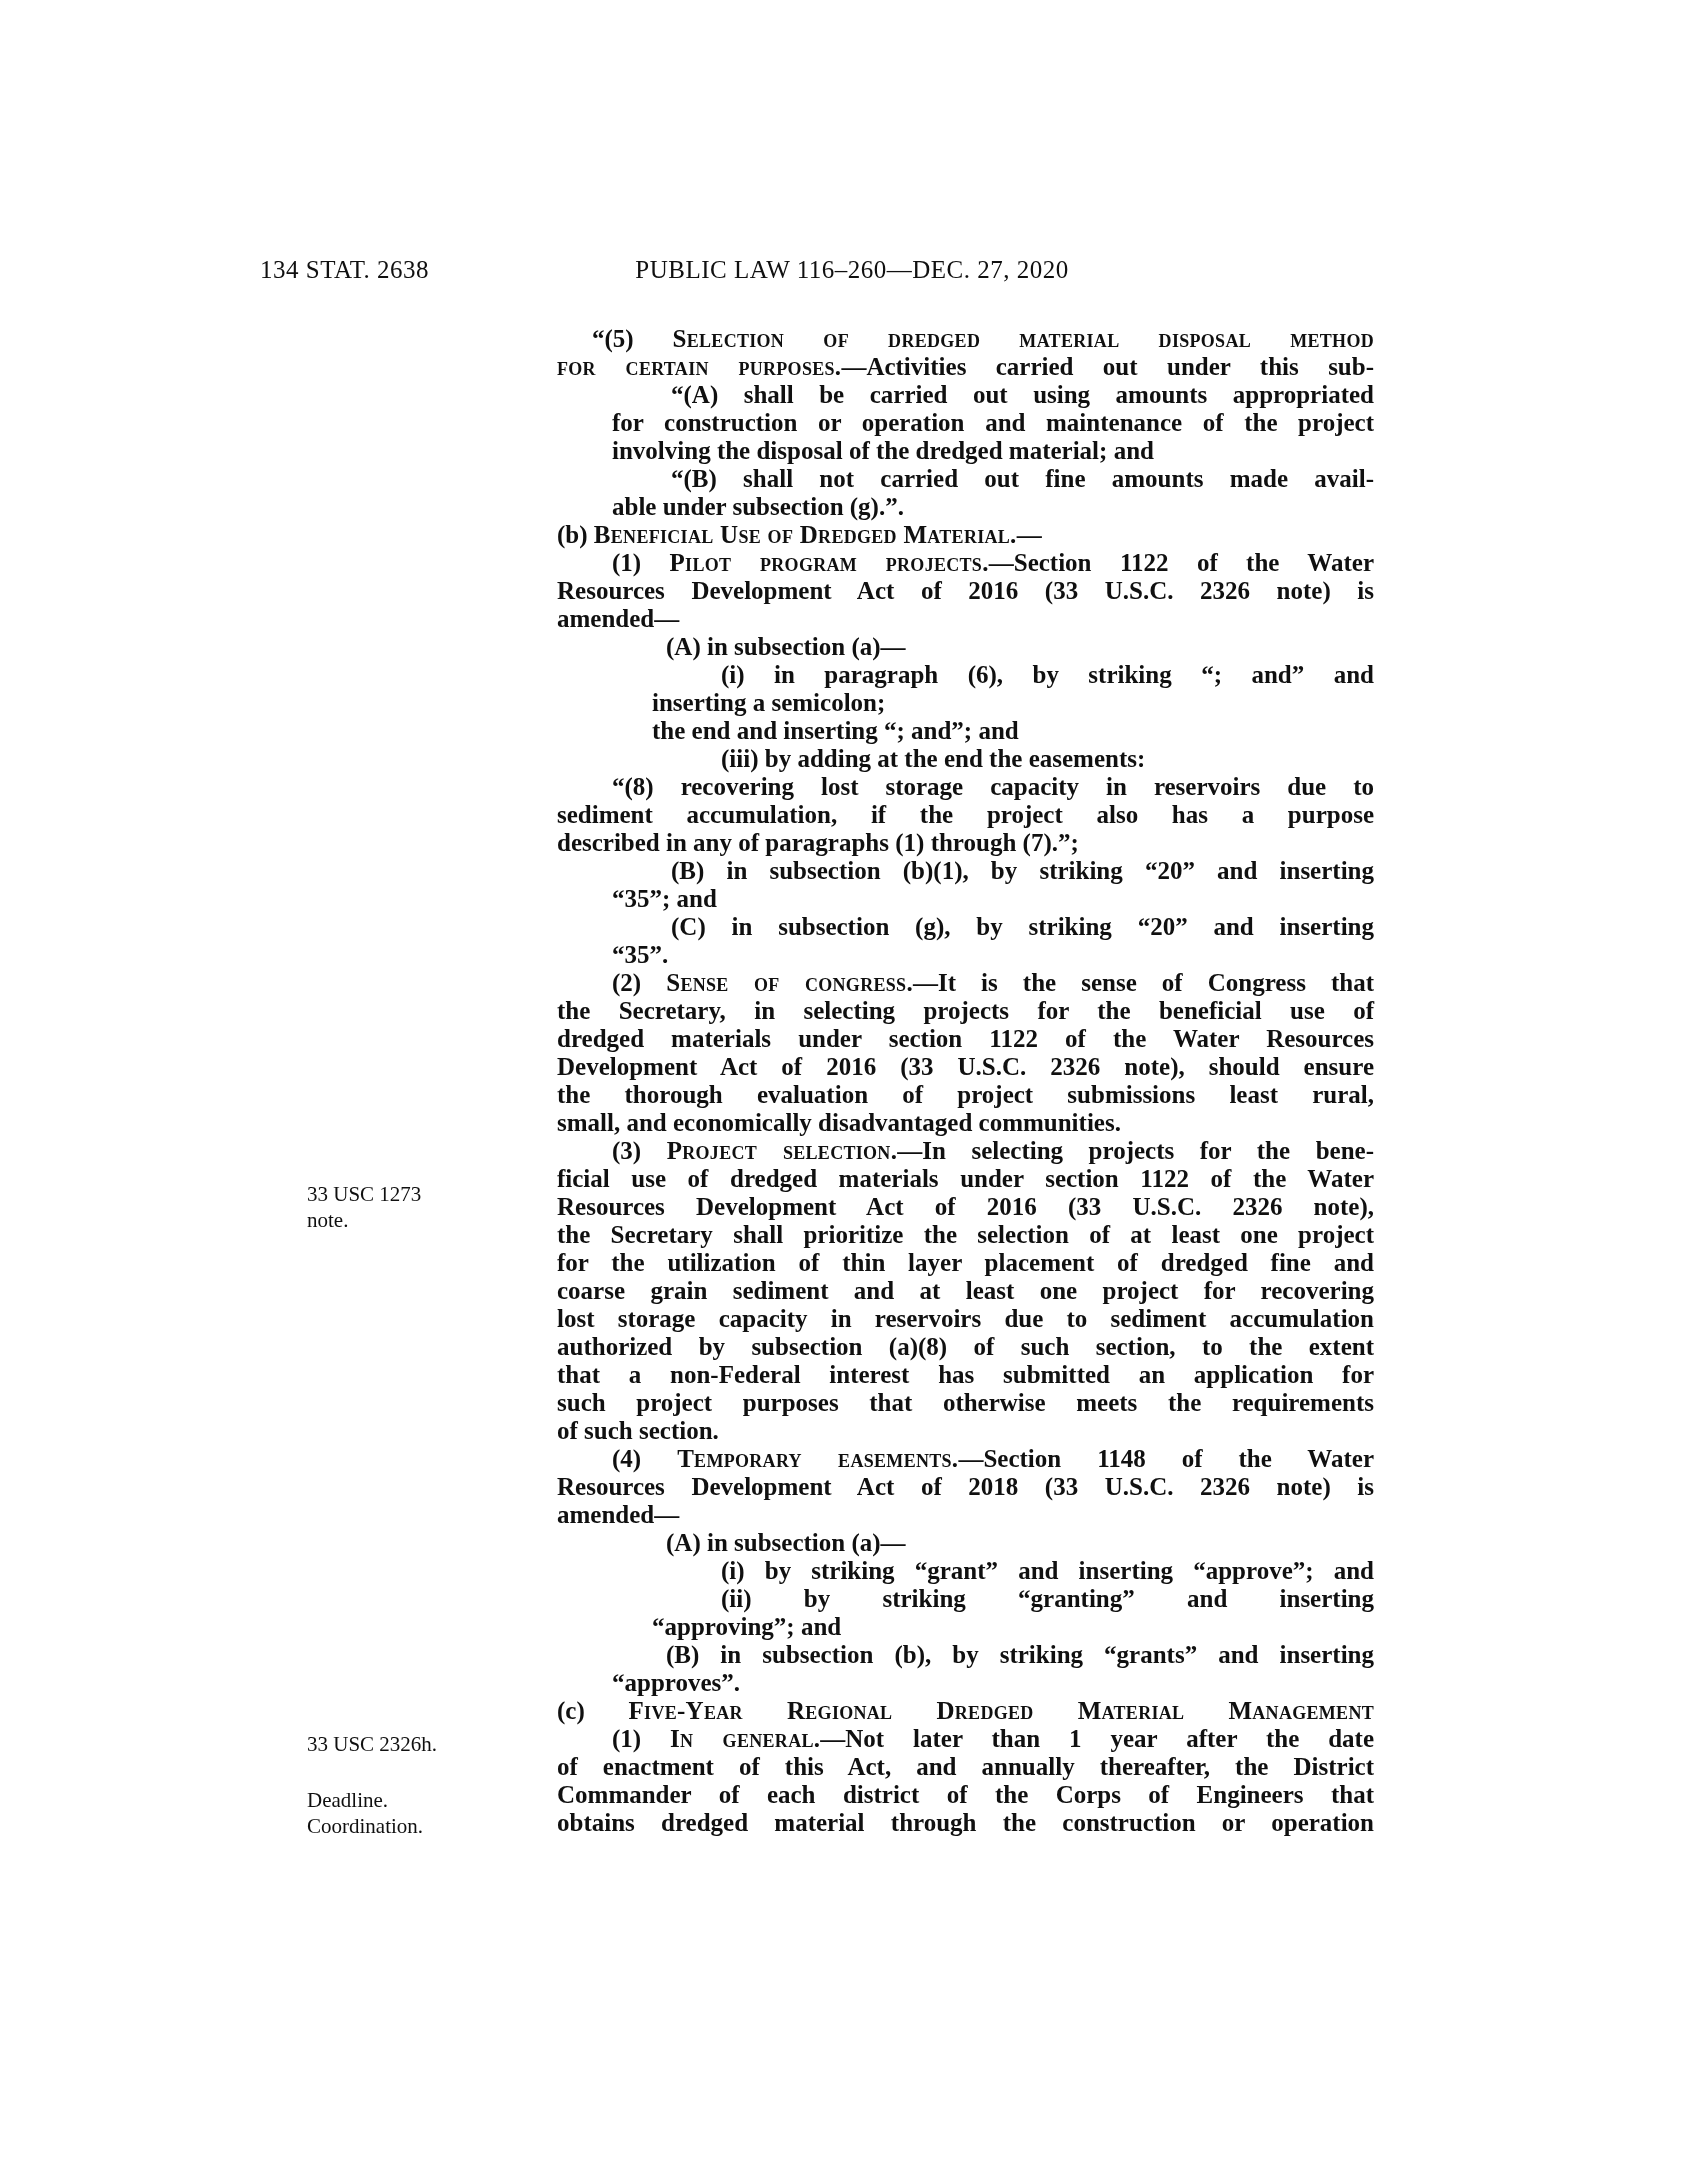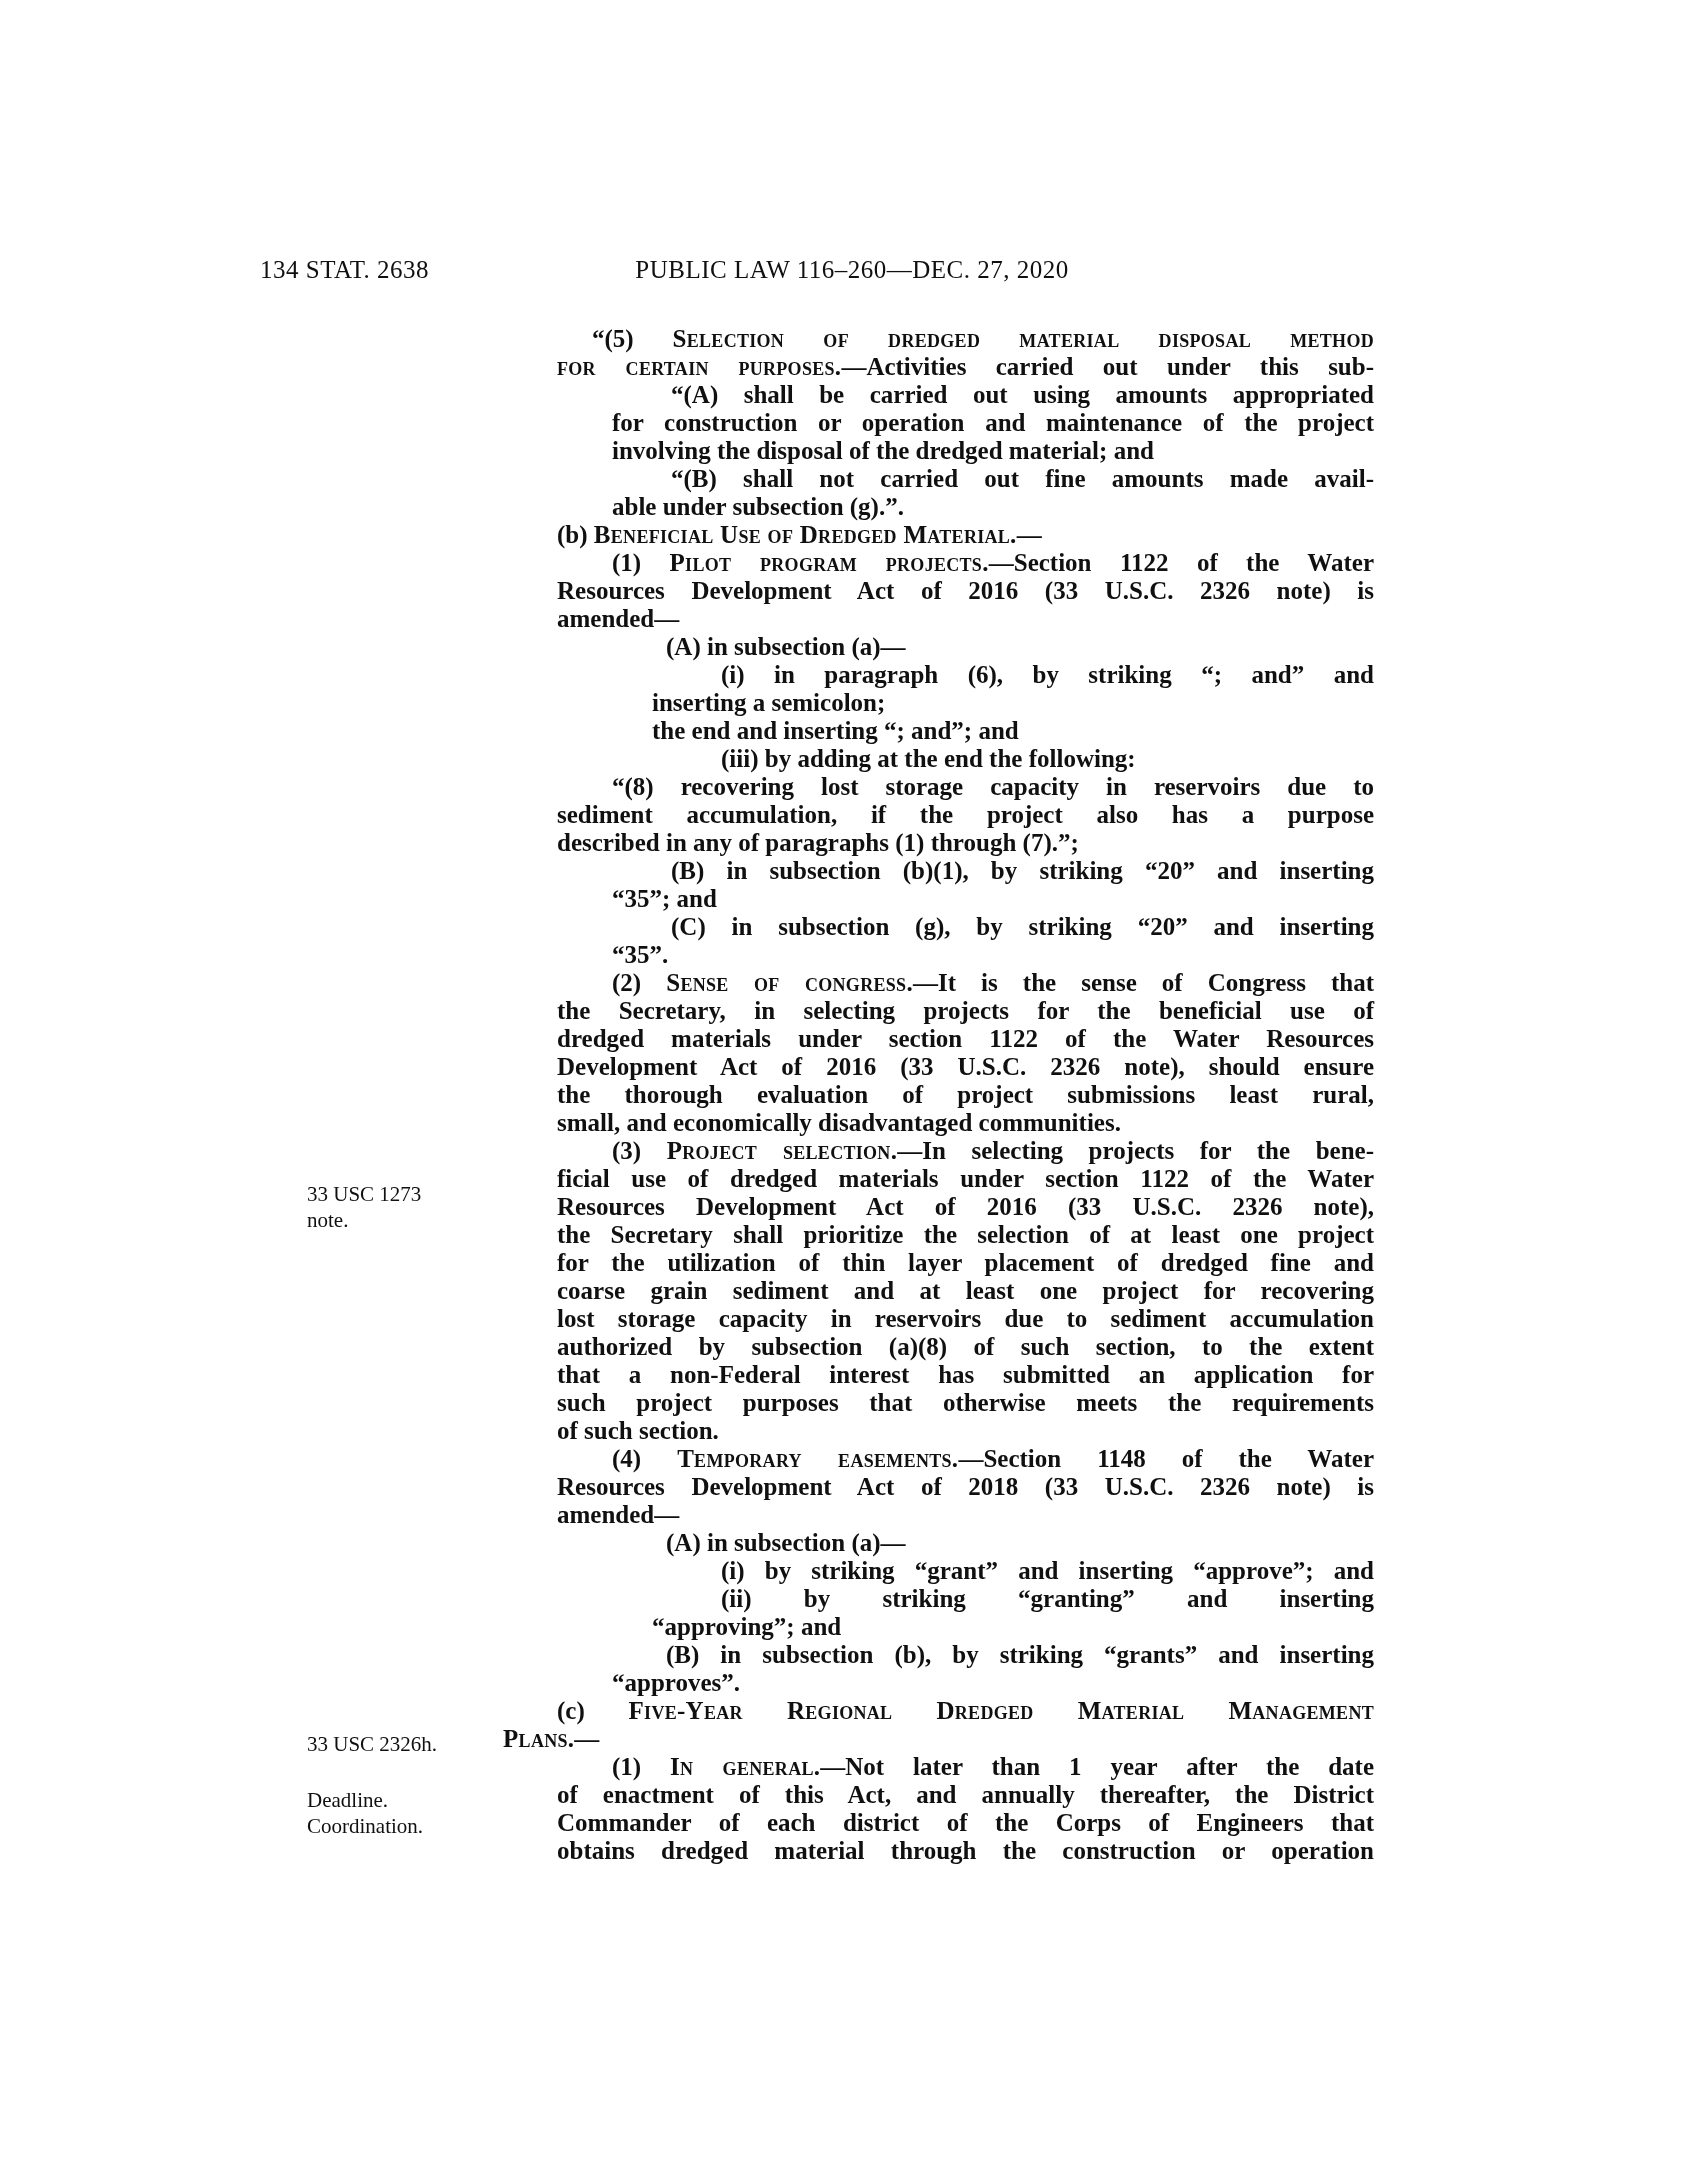--- a/index.html
+++ b/index.html
@@ -49,21 +49,21 @@
       <div class="ln j" style="padding-left: 168px;">“(B) shall not carried out fine amounts made avail-</div>
       <div class="ln l" style="padding-left: 109px;">able under subsection (g).”.</div>
       <div class="ln l" style="padding-left: 54px;">(b) <span class="sc">Beneficial Use of Dredged Material.</span>—</div>
       <div class="ln j" style="padding-left: 109px;">(1) <span class="sc">Pilot program projects.</span>—Section 1122 of the Water</div>
       <div class="ln j" style="padding-left: 54px;">Resources Development Act of 2016 (33 U.S.C. 2326 note) is</div>
       <div class="ln l" style="padding-left: 54px;">amended—</div>
       <div class="ln l" style="padding-left: 163px;">(A) in subsection (a)—</div>
       <div class="ln j" style="padding-left: 218px;">(i) in paragraph (6), by striking “; and” and</div>
       <div class="ln l" style="padding-left: 149px;">inserting a semicolon;</div>
       <div class="ln l" style="padding-left: 149px;">the end and inserting “; and”; and</div>
-      <div class="ln l" style="padding-left: 218px;">(iii) by adding at the end the following:</div>
+      <div class="ln l" style="padding-left: 218px;">(iii) by adding at the end the easements:</div>
       <div class="ln j" style="padding-left: 109px;">“(8) recovering lost storage capacity in reservoirs due to</div>
       <div class="ln j" style="padding-left: 54px;">sediment accumulation, if the project also has a purpose</div>
       <div class="ln l" style="padding-left: 54px;">described in any of paragraphs (1) through (7).”;</div>
       <div class="ln j" style="padding-left: 168px;">(B) in subsection (b)(1), by striking “20” and inserting</div>
       <div class="ln l" style="padding-left: 109px;">“35”; and</div>
       <div class="ln j" style="padding-left: 168px;">(C) in subsection (g), by striking “20” and inserting</div>
       <div class="ln l" style="padding-left: 109px;">“35”.</div>
       <div class="ln j" style="padding-left: 109px;">(2) <span class="sc">Sense of congress.</span>—It is the sense of Congress that</div>
       <div class="ln j" style="padding-left: 54px;">the Secretary, in selecting projects for the beneficial use of</div>
       <div class="ln j" style="padding-left: 54px;">dredged materials under section 1122 of the Water Resources</div>
@@ -84,21 +84,20 @@
       <div class="ln j" style="padding-left: 109px;">(4) <span class="sc">Temporary easements.</span>—Section 1148 of the Water</div>
       <div class="ln j" style="padding-left: 54px;">Resources Development Act of 2018 (33 U.S.C. 2326 note) is</div>
       <div class="ln l" style="padding-left: 54px;">amended—</div>
       <div class="ln l" style="padding-left: 163px;">(A) in subsection (a)—</div>
       <div class="ln j" style="padding-left: 218px;">(i) by striking “grant” and inserting “approve”; and</div>
       <div class="ln j" style="padding-left: 218px;">(ii) by striking “granting” and inserting</div>
       <div class="ln l" style="padding-left: 149px;">“approving”; and</div>
       <div class="ln j" style="padding-left: 163px;">(B) in subsection (b), by striking “grants” and inserting</div>
       <div class="ln l" style="padding-left: 109px;">“approves”.</div>
       <div class="ln j" style="padding-left: 54px;">(c) <span class="sc">Five-Year Regional Dredged Material Management</span></div>
-      <div class="ln l" style="padding-left: 0px;"><span class="sc">Plans.</span>—</div>
       <div class="ln j" style="padding-left: 109px;">(1) <span class="sc">In general.</span>—Not later than 1 year after the date</div>
       <div class="ln j" style="padding-left: 54px;">of enactment of this Act, and annually thereafter, the District</div>
       <div class="ln j" style="padding-left: 54px;">Commander of each district of the Corps of Engineers that</div>
       <div class="ln j" style="padding-left: 54px;">obtains dredged material through the construction or operation</div>
     </div>
   <div id="margin-notes">
       <div class="margin-note" style="top: 1181px;">
         <div>33 USC 1273</div>
         <div>note.</div>
       </div>

